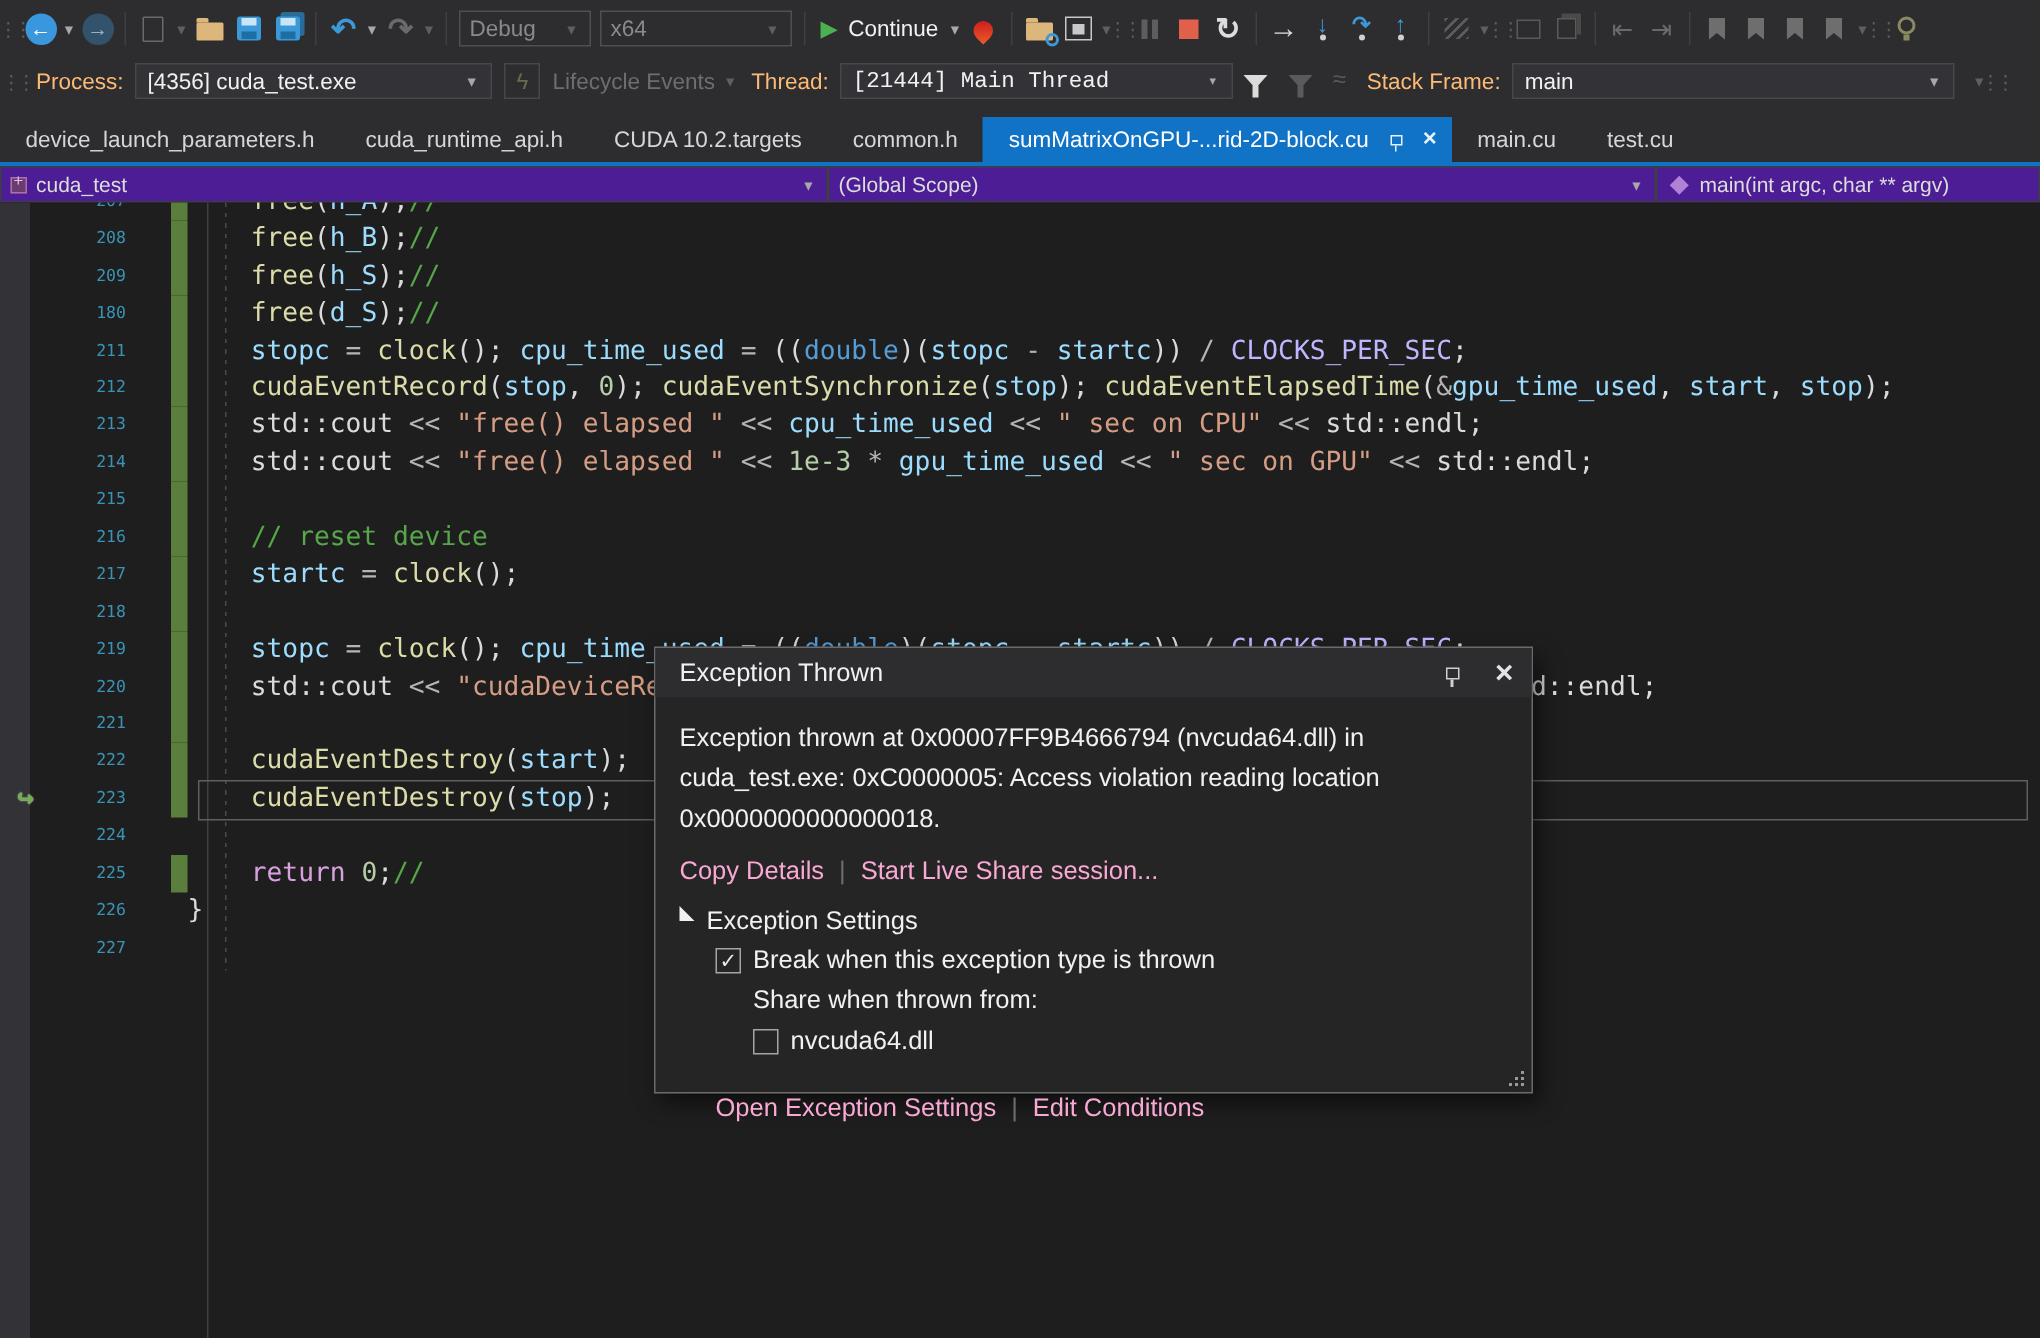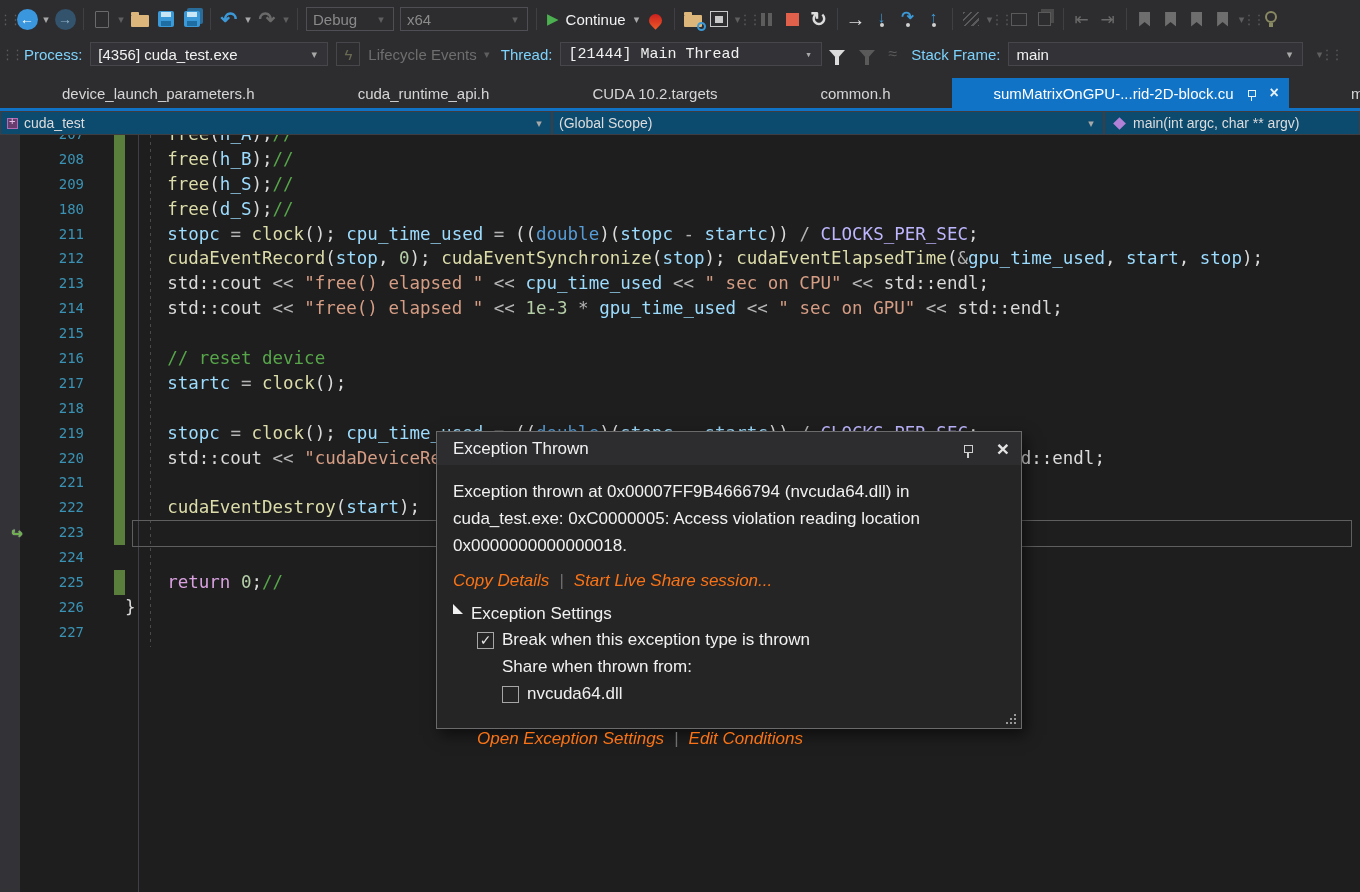--- a/index.html
+++ b/index.html
@@ -54,65 +54,65 @@
   .copybox { width:13px; height:14px; border:1.5px solid #5a5a5a; box-shadow:3px -3px 0 0 #4a4a4a; }
   .bookmark { width:11px; height:15px; background:#6e6e6e;
               clip-path:polygon(0 0,100% 0,100% 100%,50% 70%,0 100%); position:relative; }
   .bm-mini { position:absolute; left:-8px; top:1px; font-size:9px; color:#8a8a8a; }
   .bulb { width:12px; height:12px; border-radius:50%; border:2px solid #8a8a62; position:relative; margin-top:-4px; }
   .bulb::after { content:""; position:absolute; left:2px; bottom:-6px; width:4px; height:4px; background:#8a8a62; }
 
   
   .dbgrow { position:absolute; top:38px; left:0; right:0; height:32px;
             display:flex; align-items:center; padding:0 6px; }
-  .dlabel { color:#7dd3fc; font-size:15px; margin:0 8px; white-space:nowrap; }
+  .dlabel { color:#fdba74; font-size:15px; margin:0 8px; white-space:nowrap; }
   .dcombo { height:24px; background:#333337; border:1px solid #46464b; color:#f1f1f1;
             font-size:15px; display:flex; align-items:center; padding:0 7px; }
   .dcombo .val { flex:1; white-space:nowrap; overflow:hidden; }
   .lifecycle-btn { width:24px; height:24px; border:1px solid #46464b; display:flex;
                    align-items:center; justify-content:center; color:#6a6a52; font-size:15px; margin-left:8px; }
   .dimtext { color:#6e6e6e; font-size:15px; margin:0 4px 0 8px; }
   .funnel { width:0; height:0; border-left:8px solid transparent; border-right:8px solid transparent;
             border-top:9px solid #dcdcdc; position:relative; margin:0 7px; }
   .funnel::after { content:""; position:absolute; left:-2px; top:-2px; width:4px; height:8px; background:inherit; }
   .funnel.white::after { background:#dcdcdc; }
   .funnel.dim { border-top-color:#5a5a5a; } .funnel.dim::after{ background:#5a5a5a; }
   .zig { color:#5a5a5a; font-size:16px; margin:0 6px; }
 
   
   .tabstrip { position:absolute; top:78px; left:0; right:0; height:30px; display:flex; align-items:stretch; }
   .tabaccent { position:absolute; top:108px; left:0; right:0; height:3px; background:#1173c5; }
-  .tab { display:flex; align-items:center; justify-content:center; padding:0 41px;
-         color:#d6d6d6; font-size:15px; white-space:nowrap;margin-left:21px; }
+  .tab { display:flex; align-items:center; justify-content:center; padding:0 17px;
+         color:#d6d6d6; font-size:15px; white-space:nowrap; }
   .tab.active { background:#1173c5; color:#fff; padding-right:10px; }
   .tab .pin { width:8px; height:7px; border:1.5px solid #e8f2fb; margin:0 8px 0 14px; position:relative; }
   .tab .pin::after { content:""; position:absolute; left:2px; bottom:-5px; width:1.5px; height:4px; background:#e8f2fb; }
   .tab .tclose { font-size:16px; color:#e8f2fb; margin-left:6px; font-weight:bold; }
 
   
   .navbar { position:absolute; top:111px; left:0; right:0; height:24px; display:flex; }
-  .ncombo { height:24px; background:#0c4a6e; border:1px solid #3e3e42; color:#dcdcdc;
+  .ncombo { height:24px; background:#4c1d95; border:1px solid #3e3e42; color:#dcdcdc;
             font-size:14px; display:flex; align-items:center; padding:0 6px; }
   .ncombo .val { flex:1; white-space:nowrap; overflow:hidden; }
   .proj-icon { width:11px; height:11px; border:1.5px solid #b06cb4; position:relative; margin-right:6px; background:#6a3d6f; }
   .proj-icon::after { content:"+"; position:absolute; left:1px; top:-4px; color:#e4c0e8; font-size:11px; }
   .cube-icon { width:9px; height:9px; background:#b180d7; transform:rotate(45deg); margin:0 9px 0 4px; }
 
   
   .editor { position:absolute; top:135px; left:0; right:0; bottom:0; background:#1e1e1e; overflow:hidden; }
   .glyphmargin { position:absolute; left:0; top:0; bottom:0; width:20px; background:#333337; }
   .marginline { position:absolute; left:138px; top:0; bottom:0; width:1px; background:#3f3f46; }
   .indentguide { position:absolute; left:150px; top:0; height:512px; width:1px;
                  background:repeating-linear-gradient(#4a4a4a 0 3px, transparent 3px 7px); }
   .lineswrap { position:relative; margin-top:-13px; }
   .code-line { display:flex; height:24.9px; line-height:24.9px;
                font-family:"DejaVu Sans Mono", monospace; font-size:17.5px; }
   .gutter { width:34px; flex:0 0 34px; text-align:center; }
   .cur-arrow { color:#6faf4f; font-weight:bold; font-size:19px; text-shadow:0 0 1px #dcdcdc; }
-  .ln { width:50px; flex:0 0 50px; text-align:right; color:#3a93b5; font-size:14px; }
+  .ln { width:50px; flex:0 0 50px; text-align:right; color:#3a93b5; font-size:11px; }
   .chbar { width:11px; flex:0 0 11px; margin-left:30px; }
   .chbar.on { background:#5a7e3c; }
   .codetxt { white-space:pre; }
   .tk-p{color:#dadada;} .tk-o{color:#b4b4b4;} .tk-v{color:#9cdcfe;} .tk-f{color:#dcdcaa;}
   .tk-k{color:#569cd6;} .tk-m{color:#beb7ff;} .tk-s{color:#d69d85;} .tk-n{color:#b5cea8;}
   .tk-c{color:#57a64a;} .tk-r{color:#d8a0df;}
   .curline-box { position:absolute; left:132px; right:8px; top:385px; height:27px;
                  border:1px solid #5f5f5f; }
   .exc-icon { position:absolute; left:444px; top:386px; width:27px; height:27px; border-radius:50%;
               background:#e01313; border:2px solid #f0f0f0; display:flex; align-items:center;
@@ -126,21 +126,21 @@
            z-index:7; color:#f1f1f1; }
   .popup-header { height:33px; background:#2d2d30; display:flex; align-items:center;
                   padding:0 12px 0 16px; font-size:17px; }
   .popup-title { flex:1; }
   .pin-btn { width:9px; height:8px; border:1.5px solid #d0d0d0; position:relative; margin-right:24px; }
   .pin-btn::after { content:""; position:absolute; left:2.5px; bottom:-6px; width:1.5px; height:5px; background:#d0d0d0; }
   .close-btn { color:#e4e4e4; font-size:21px; font-weight:bold; line-height:1; }
   .popup-body { padding:13px 16px 0 16px; font-size:17px; }
   .msgline { line-height:27px; }
   .linkrow { margin-top:12px; display:flex; align-items:center; }
-  .plink { color:#f97316;font-style:italic; }
+  .plink { color:#f9a8d4; }
   .lsep { color:#6e6e6e; margin:0 10px; }
   .settings { margin-top:13px; }
   .exp-tri { width:0; height:0; border-bottom:10px solid #f1f1f1; border-right:10px solid transparent;
              display:inline-block; margin-right:8px; }
   .set-header { display:flex; align-items:flex-start; }
   .set-row { display:flex; align-items:center; margin-top:5px; margin-left:24px; line-height:22px; }
   .set-row.indent2 { margin-left:48px; }
   .cb { width:17px; height:17px; border:1px solid #a6a6a6; background:#252526; margin-right:8px;
         display:flex; align-items:center; justify-content:center; font-size:14px; color:#e8e8e8; }
   .set-links { margin-top:24px; margin-left:24px; display:flex; align-items:center;text-align:center; }
@@ -464,20 +464,21 @@
         <div class="code-line">
           <span class="gutter"></span>
           <span class="ln">222</span>
           <span class="chbar on"></span>
           <span class="codetxt"><span class="tk-p">    </span><span class="tk-f">cudaEventDestroy</span><span class="tk-p">(</span><span class="tk-v">start</span><span class="tk-p">);</span></span>
         </div>
         <div class="code-line">
           <span class="gutter"><span class="cur-arrow">↪</span></span>
           <span class="ln">223</span>
           <span class="chbar on"></span>
+          <span class="codetxt"><span class="tk-p">    </span><span class="tk-f">cudaEventDestroy</span><span class="tk-p">(</span><span class="tk-v">stop</span><span class="tk-p">);</span></span>
         </div>
         <div class="code-line">
           <span class="gutter"></span>
           <span class="ln">224</span>
           <span class="chbar"></span>
           <span class="codetxt"></span>
         </div>
         <div class="code-line">
           <span class="gutter"></span>
           <span class="ln">225</span>

